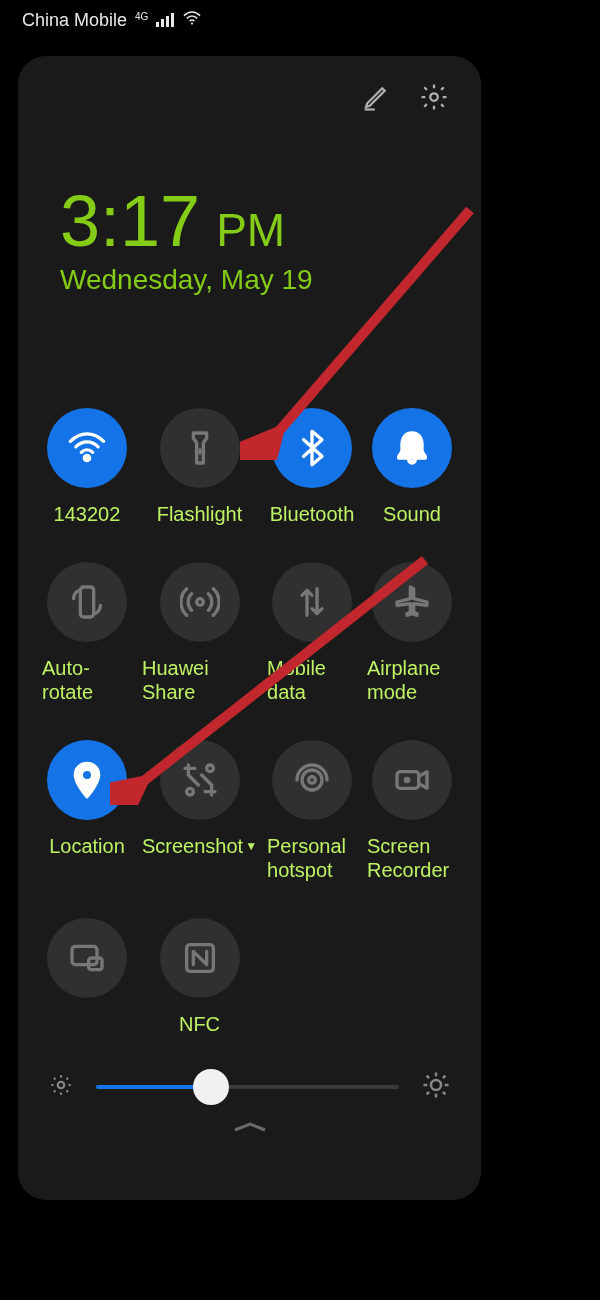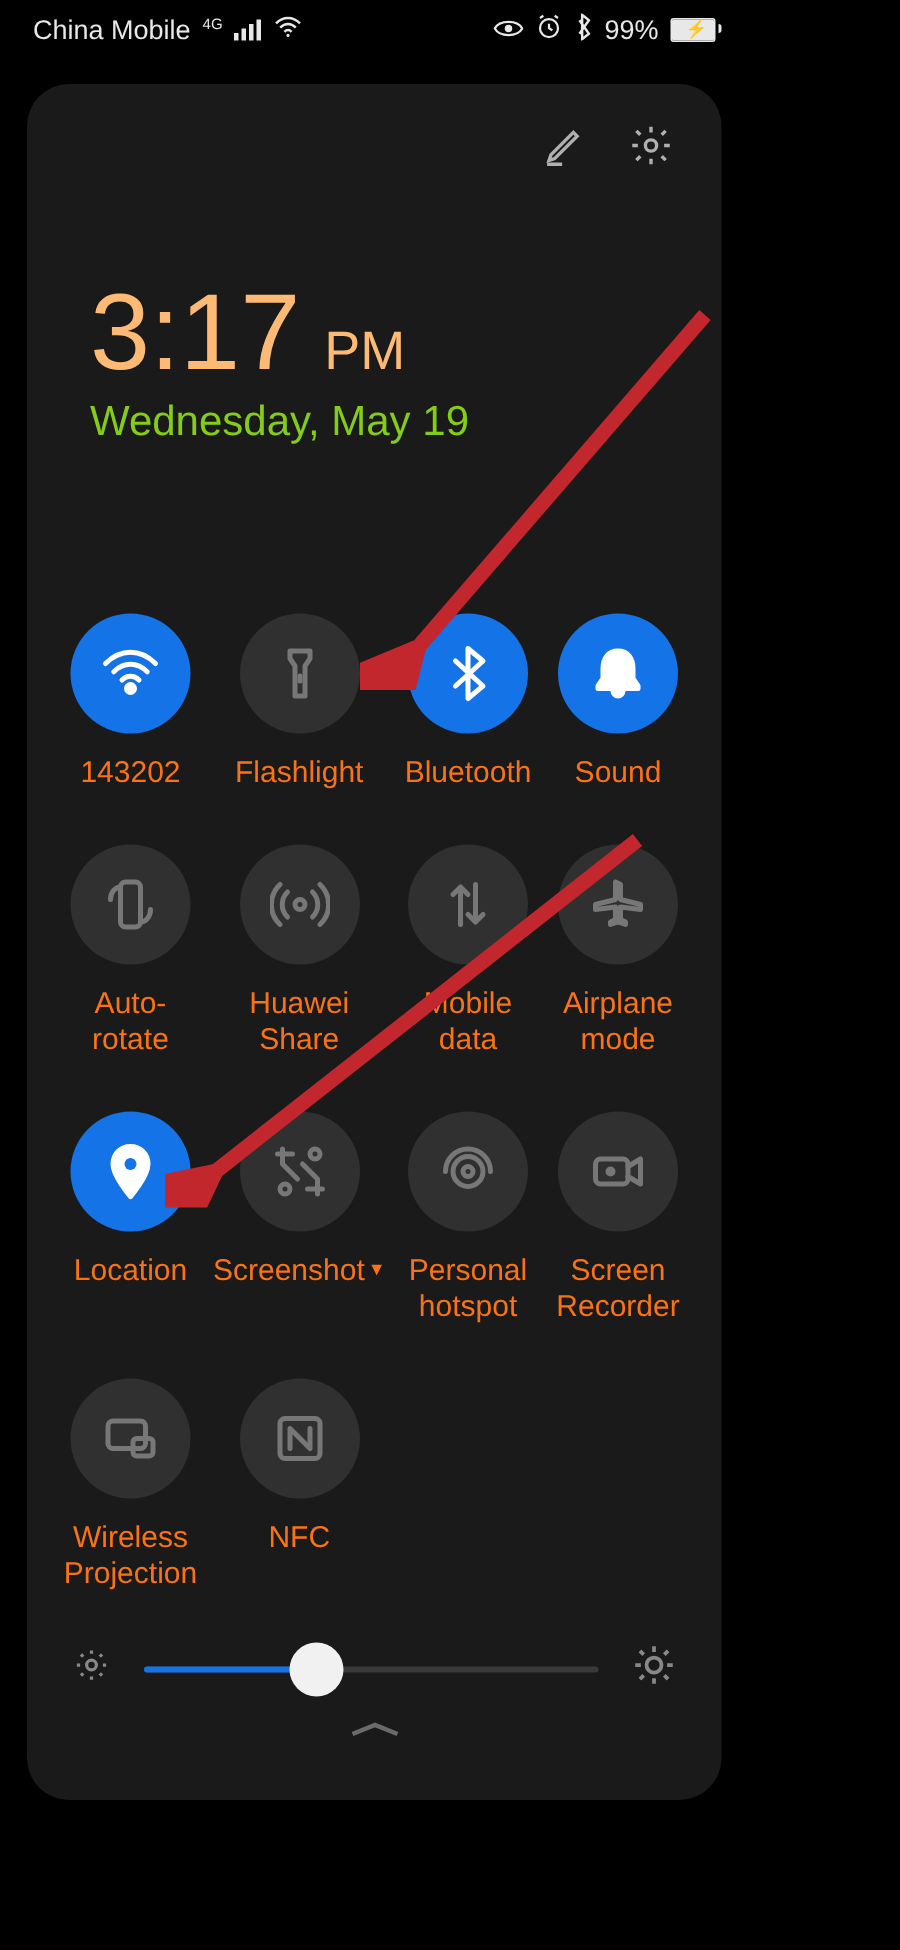--- a/index.html
+++ b/index.html
@@ -16,31 +16,31 @@
   .sig span:nth-child(4){height:14px}
   .battery{width:28px;height:14px;border:1.5px solid #e8e8e8;border-radius:2px;position:relative;display:flex;align-items:center}
   .battery::after{content:"";position:absolute;right:-5px;top:3px;width:2.5px;height:6px;background:#e8e8e8;border-radius:0 2px 2px 0}
   .battery .fill{height:100%;width:99%;background:#e8e8e8;border-radius:1px;position:relative}
   .battery .bolt{position:absolute;left:9px;top:-1px;color:#000;font-size:12px;font-weight:bold}
   
   .panel{position:absolute;top:56px;left:18px;right:18px;bottom:100px;background:#1a1a1a;border-radius:28px;padding:26px 24px 24px 24px;box-sizing:border-box;display:flex;flex-direction:column}
   .panel-top{display:flex;justify-content:flex-end;gap:28px;padding-right:8px}
   .panel-top svg{width:30px;height:30px;stroke:#b0b0b0;fill:none;stroke-width:1.8}
   .clock{margin-top:64px;margin-left:18px}
-  .time{font-size:72px;font-weight:300;color:#fdba74;display:flex;align-items:baseline;gap:16px}
-  .time .ampm{font-size:36px}
+  .time{font-size:72px;font-weight:300;color:#84cc16;display:flex;align-items:baseline;gap:16px}
+  .time .ampm{font-size:46px}
   .date{margin-top:2px;font-size:28px;color:#84cc16}
   .grid{margin-top:112px;display:grid;grid-template-columns:repeat(4,1fr);column-gap:10px;row-gap:36px;padding:0 0}
   .tile{display:flex;flex-direction:column;align-items:center;gap:14px}
   .circle{width:80px;height:80px;border-radius:50%;background:#303030;display:flex;align-items:center;justify-content:center}
   .circle.on{background:#1473e6}
   .circle svg{width:40px;height:40px;stroke:#777;fill:none;stroke-width:2;stroke-linecap:round;stroke-linejoin:round}
   .circle.on svg{stroke:#fff}
   .circle.on svg .solid{fill:#fff;stroke:#fff}
-  .label{font-size:20px;color:#f97316;text-align:center;line-height:1.2;min-height:24px}
+  .label{font-size:20px;color:#bef264;line-height:1.2;min-height:24px}
   .label .caret{font-size:12px;position:relative;top:-3px;margin-left:2px}
   .brightness{margin-top:34px;display:flex;align-items:center;gap:22px;padding:0 6px}
   .sun-small svg{width:26px;height:26px;stroke:#888;fill:none;stroke-width:2}
   .sun-big svg{width:30px;height:30px;stroke:#888;fill:none;stroke-width:2}
   .track{flex:1;height:4px;background:#3a3a3a;border-radius:2px;position:relative}
   .track .filled{position:absolute;left:0;top:0;height:100%;background:#1473e6;border-radius:2px}
   .thumb{position:absolute;top:50%;width:36px;height:36px;background:#f1f1f1;border-radius:50%;transform:translate(-50%,-50%)}
   .handle{margin-top:16px;display:flex;justify-content:center}
   .handle svg{stroke:#6a6a6a;stroke-width:3;fill:none;width:40px;height:14px}
   
@@ -63,46 +63,20 @@
         </span>
       <span>
         <svg width="20" height="16" viewBox="0 0 24 20" fill="none" stroke="#e8e8e8" stroke-width="2">
             <path d="M2 7c6-6 14-6 20 0"></path>
             <path d="M5.5 10.5c4-4 9-4 13 0"></path>
             <path d="M9 14c2-2 4-2 6 0"></path>
             <circle cx="12" cy="17" r="1.3" fill="#e8e8e8" stroke="none"></circle>
           </svg>
       </span>
     </div>
-    <div class="right">
-      <span>
-        <svg width="20" height="14" viewBox="0 0 24 16" fill="none" stroke="#e8e8e8" stroke-width="1.8">
-            <path d="M1 8c4-7 18-7 22 0-4 7-18 7-22 0z"></path>
-            <circle cx="12" cy="8" r="3" fill="#e8e8e8" stroke="none"></circle>
-          </svg>
-      </span>
-      <span>
-        <svg width="18" height="18" viewBox="0 0 24 24" fill="none" stroke="#e8e8e8" stroke-width="2">
-            <circle cx="12" cy="13" r="8"></circle>
-            <path d="M12 9v4l3 2"></path>
-            <path d="M4 4l3-2M20 4l-3-2"></path>
-          </svg>
-      </span>
-      <span>
-        <svg width="12" height="18" viewBox="0 0 12 20" fill="none" stroke="#e8e8e8" stroke-width="1.8">
-            <path d="M3 5l7 10-5 4V1l5 4-7 10"></path>
-          </svg>
-      </span>
-      <span>99%</span>
-      <span class="battery">
-          <span class="fill">
-            <span class="bolt">⚡</span>
-          </span>
-        </span>
-    </div>
   </div>
 
   <div class="panel">
 
     <div class="panel-top">
       <span>
         <svg viewBox="0 0 24 24">
             <path d="M4 20l3-1 12-12-2-2L5 17l-1 3z"></path>
             <path d="M3 22h8"></path>
           </svg>
@@ -251,21 +225,20 @@
         <div class="label">Screen Recorder</div>
       </div>
 
       <div class="tile">
         <div class="circle">
           <svg viewBox="0 0 24 24">
               <rect x="3" y="5" width="15" height="11" rx="2"></rect>
               <rect x="13" y="12" width="8" height="7" rx="1.5"></rect>
             </svg>
         </div>
-        <div class="label">Wireless Projection</div>
       </div>
 
       <div class="tile">
         <div class="circle">
           <svg viewBox="0 0 24 24">
               <rect x="4" y="4" width="16" height="16" rx="2"></rect>
               <path d="M8 16V8l8 8V8"></path>
             </svg>
         </div>
         <div class="label">NFC</div>

